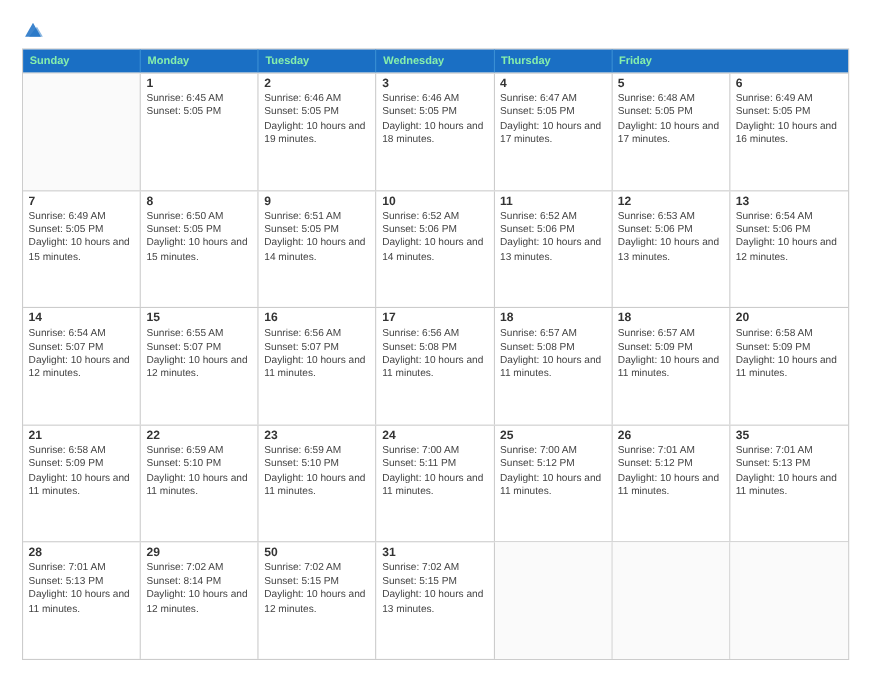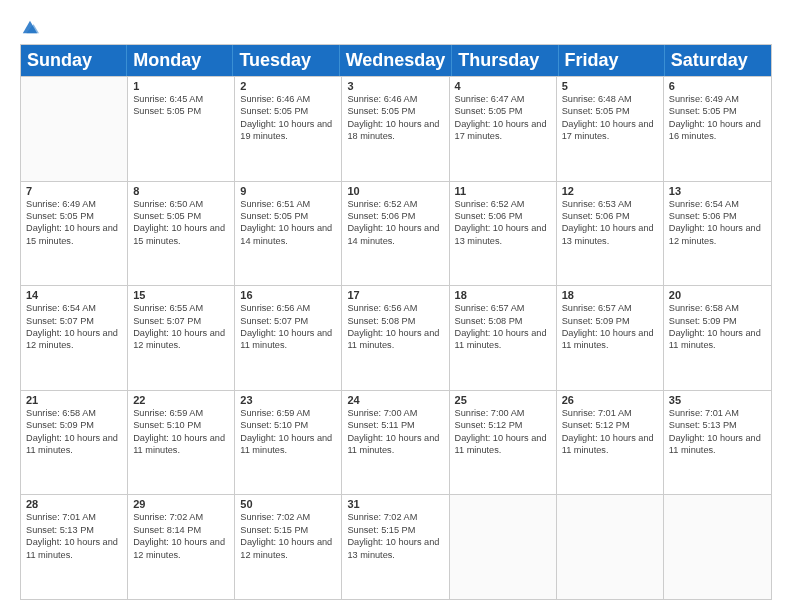--- a/index.html
+++ b/index.html
@@ -61,22 +61,22 @@
       display: flex;
       flex-direction: column;
       border: 1px solid #ccc;
     }
     .cal-header-row {
       display: grid;
       grid-template-columns: repeat(7, 1fr);
       background: #1a6fc4;
     }
     .cal-header-cell {
-      color: #ffffff;
-      font-size: 18px;
+      color: #86efac;
+      font-size: 10px;
       font-weight: bold;
       padding: 5px 6px;
       text-align: left;
       border-right: 1px solid #3a8fd4;
     }
     .cal-header-cell:last-child { border-right: none; }
     .cal-body {
       display: flex;
       flex-direction: column;
       flex: 1;
@@ -134,21 +134,20 @@
 
   <div class="calendar">
     <div class="cal-header-row">
 
     <div class="cal-header-cell">Sunday</div>
         <div class="cal-header-cell">Monday</div>
         <div class="cal-header-cell">Tuesday</div>
         <div class="cal-header-cell">Wednesday</div>
         <div class="cal-header-cell">Thursday</div>
         <div class="cal-header-cell">Friday</div>
-        <div class="cal-header-cell">Saturday</div>
       </div>
     <div class="cal-body">
 
     <div class="cal-row">
           <div class="cal-cell empty"></div>
           <div class="cal-cell">
             <div class="day-num">1</div>
             <div class="cell-line">Sunrise: 6:45 AM</div>
             <div class="cell-line">Sunset: 5:05 PM</div>
           </div>

